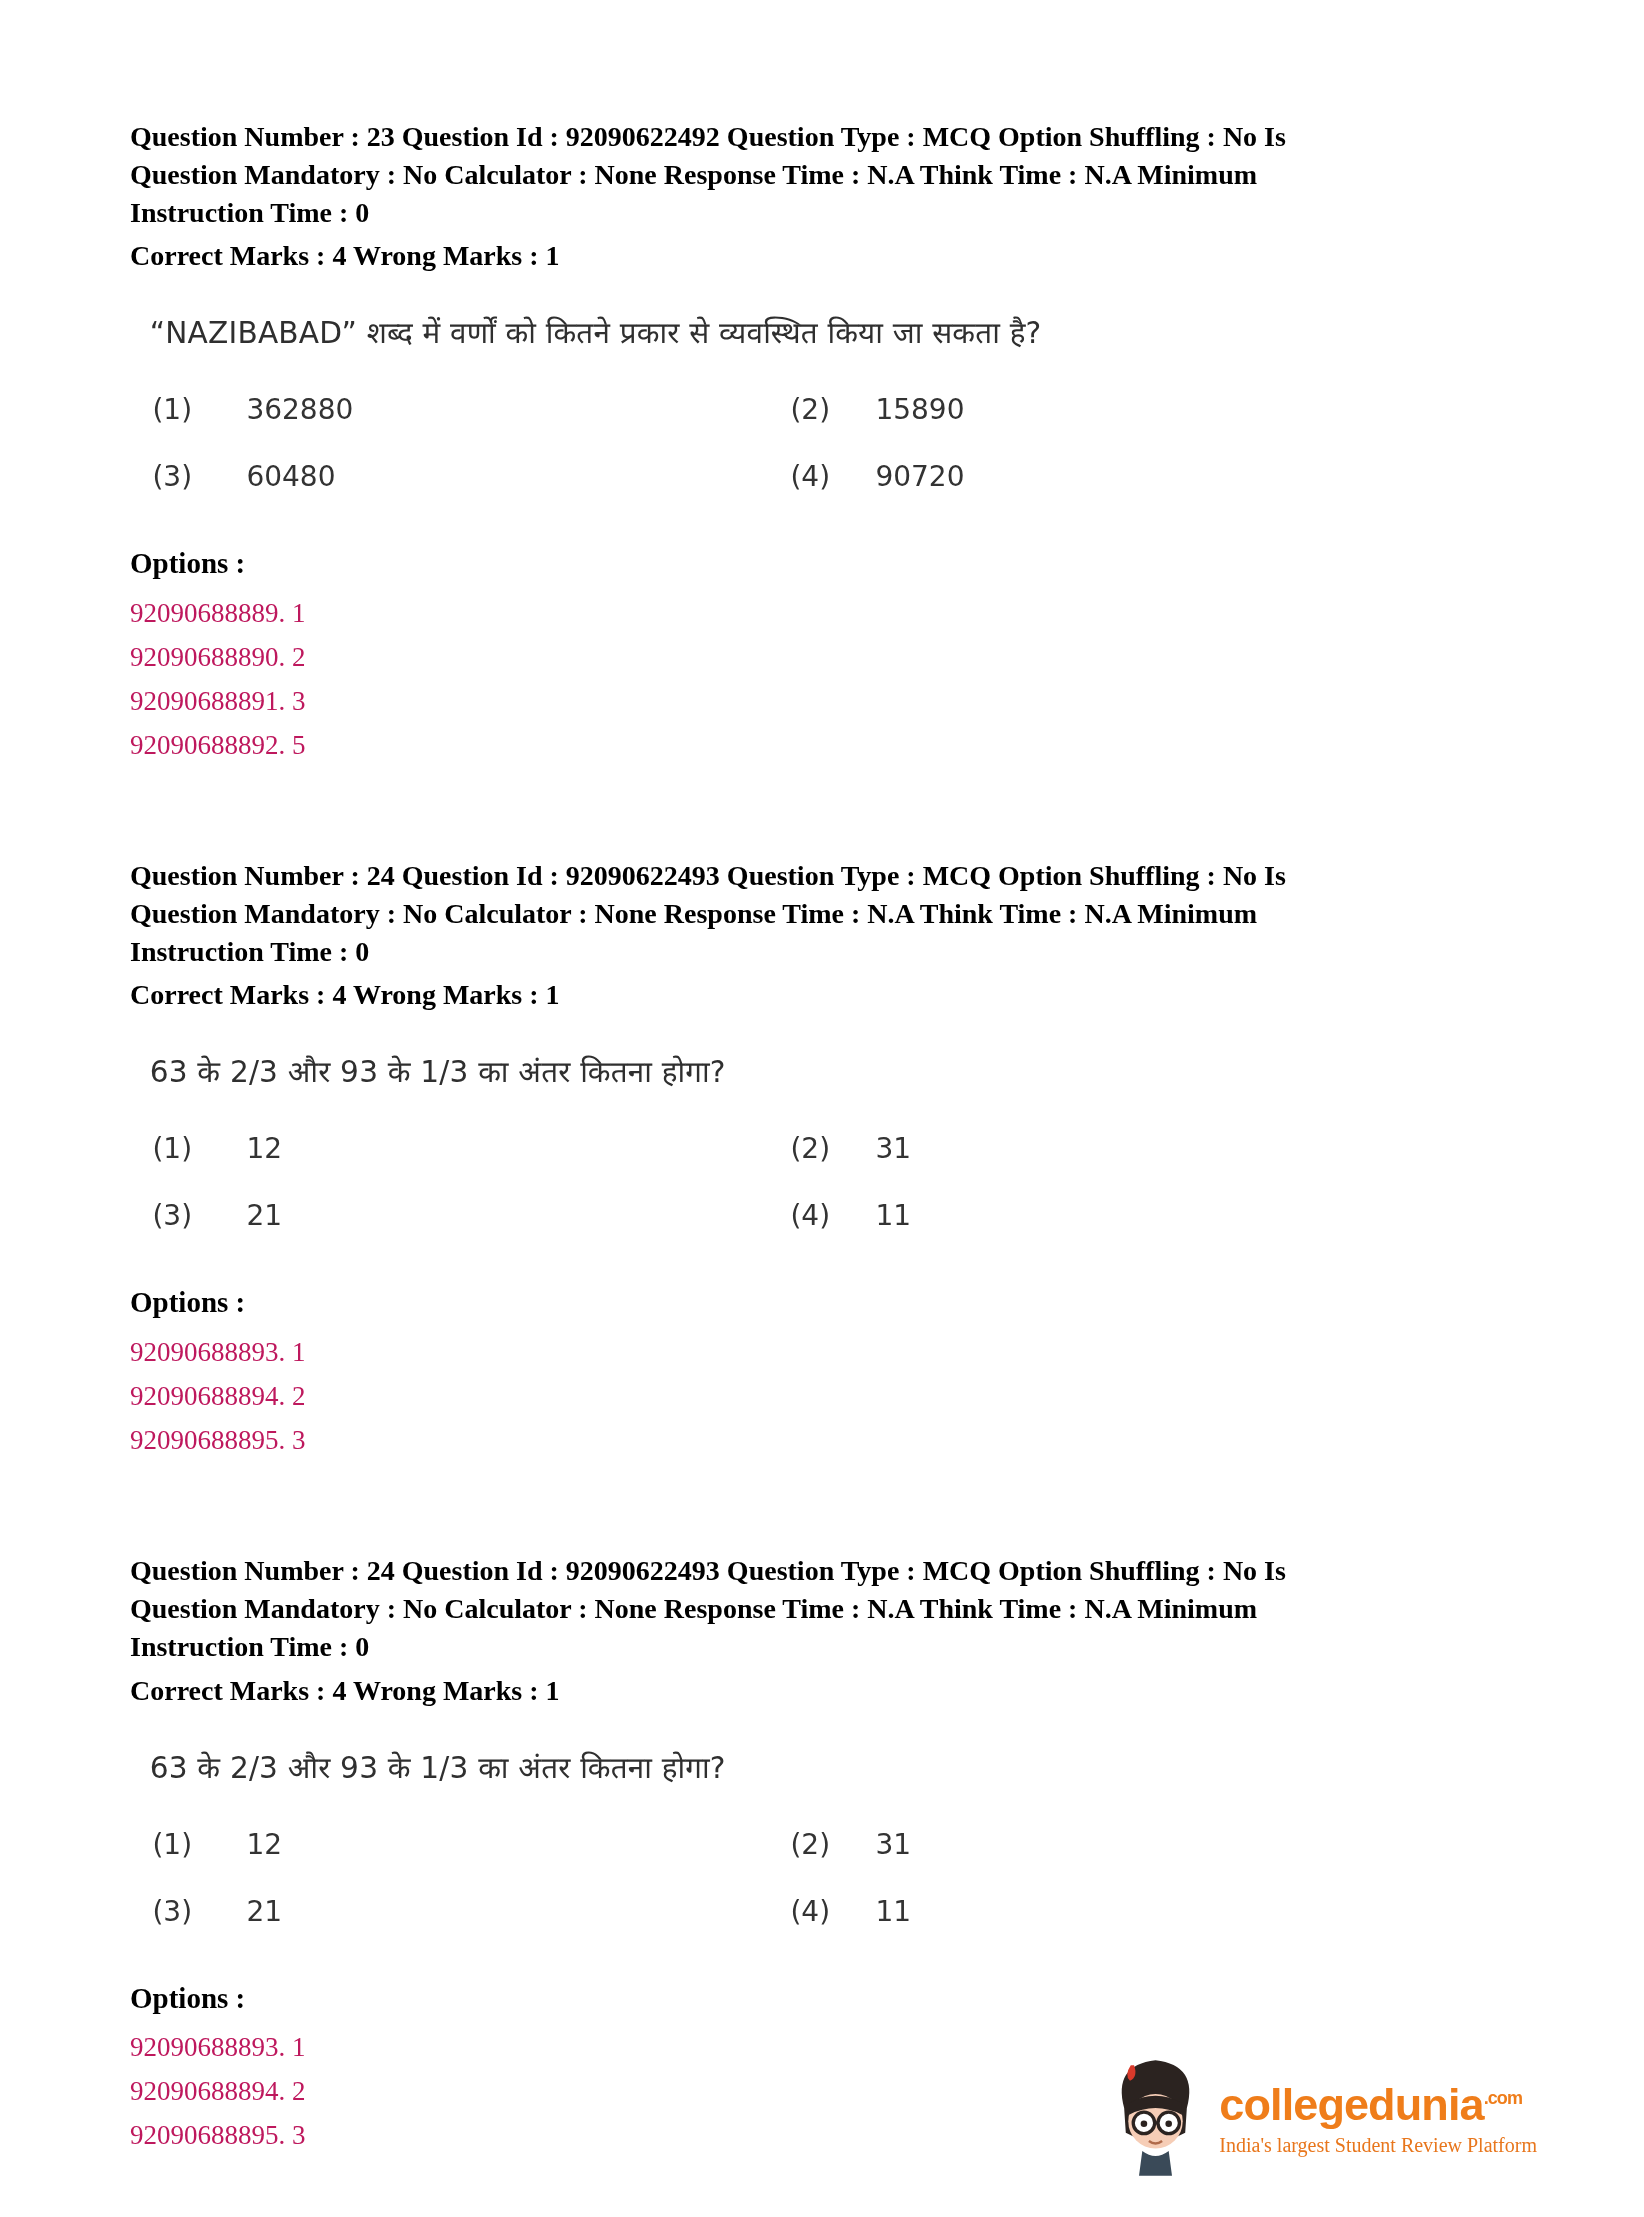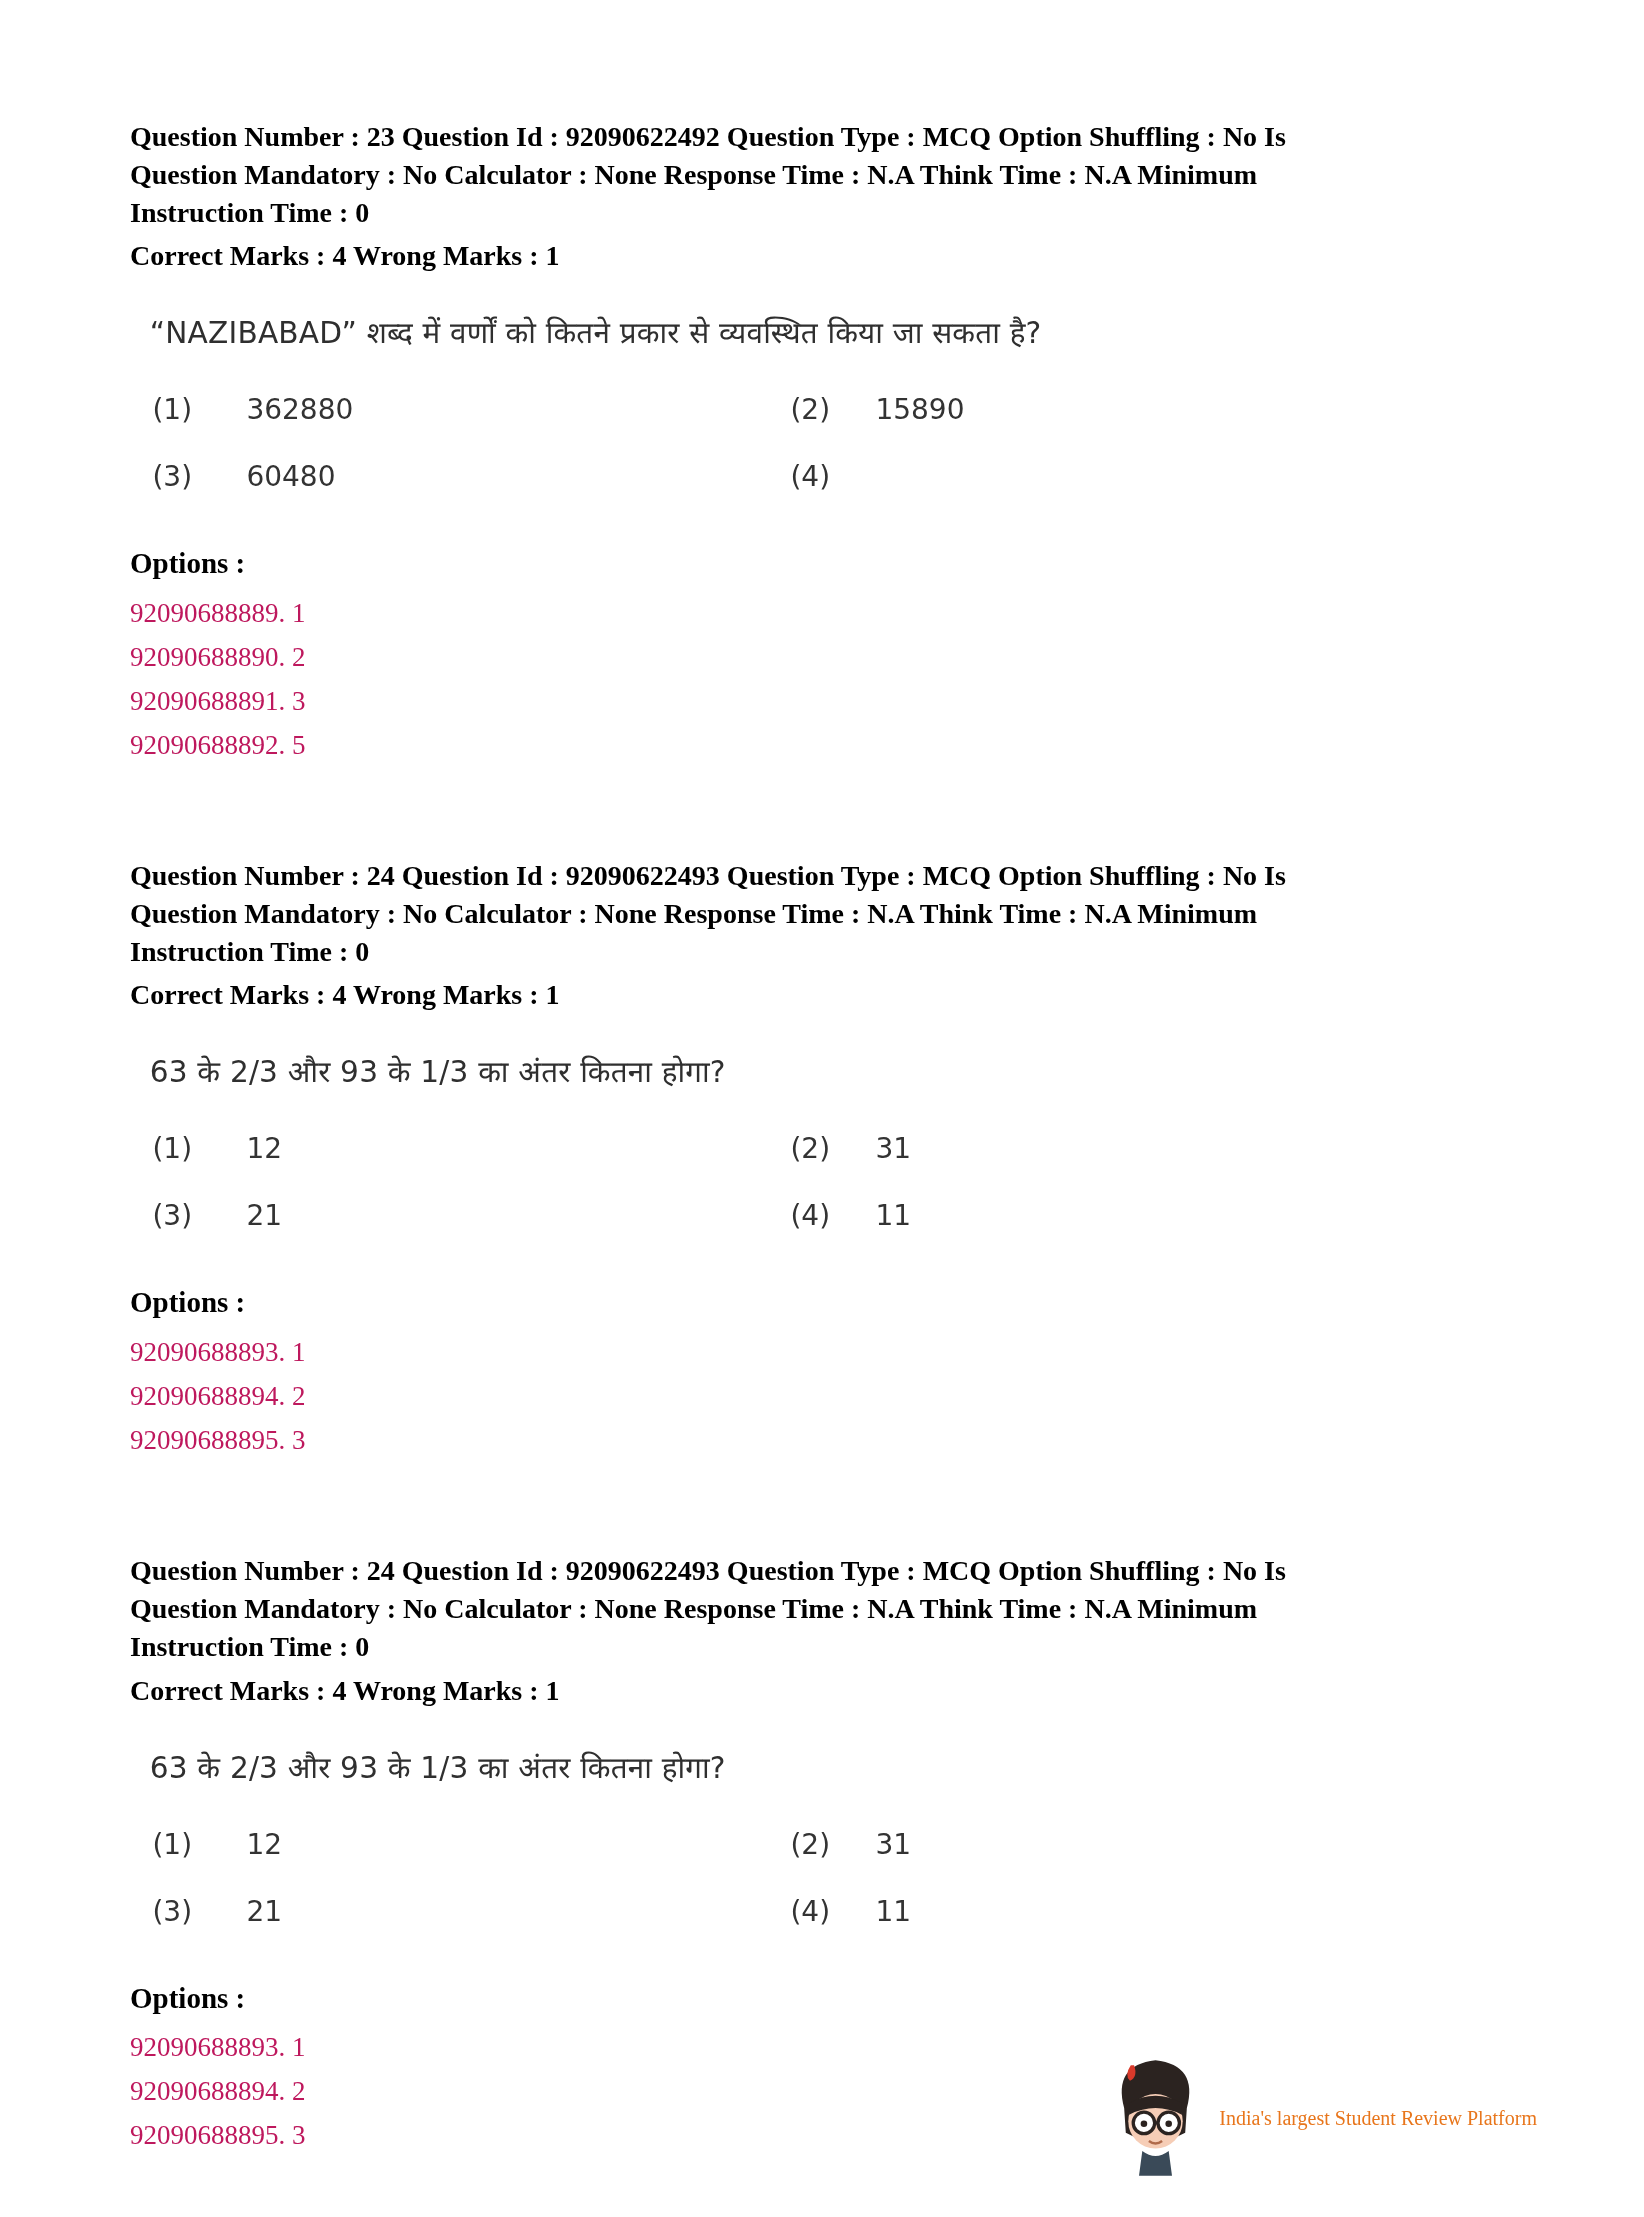--- a/index.html
+++ b/index.html
@@ -99,20 +99,21 @@
     <div class="q-marks">Correct Marks : 4 Wrong Marks : 1</div>
     <div class="q-text">“NAZIBABAD” शब्द में वर्णों को कितने प्रकार से व्यवस्थित किया जा सकता है?</div>
     <div class="choices">
       <span class="cnum">(1)</span>
       <span class="cval">362880</span>
       <span class="cnum">(2)</span>
       <span class="cval">15890</span>
       <span class="cnum">(3)</span>
       <span class="cval">60480</span>
       <span class="cnum">(4)</span>
+      <span class="cval">90720</span>
     </div>
     <div class="options-label">Options :</div>
     <div class="option-ids">
       <div class="optline">92090688889. 1</div>
       <div class="optline">92090688890. 2</div>
       <div class="optline">92090688891. 3</div>
       <div class="optline">92090688892. 5</div>
     </div>
   </section>
 
@@ -170,16 +171,19 @@
     <path d="M28 60 Q60 42 92 60 L92 74 Q60 58 28 74 Z" fill="#2b2320"></path>
     <circle cx="46" cy="84" r="13" fill="#ffffff" stroke="#2b2320" stroke-width="4"></circle>
     <circle cx="76" cy="84" r="13" fill="#ffffff" stroke="#2b2320" stroke-width="4"></circle>
     <line x1="59" y1="84" x2="63" y2="84" stroke="#2b2320" stroke-width="4"></line>
     <circle cx="46" cy="85" r="4" fill="#2b2320"></circle>
     <circle cx="76" cy="85" r="4" fill="#2b2320"></circle>
     <path d="M52 106 Q60 112 68 106" stroke="#b06a4a" stroke-width="3" fill="none"></path>
     <path d="M44 118 Q60 130 76 118 L80 148 L40 148 Z" fill="#3a4a58"></path>
   </svg>
   <div class="brand-text">
+    <div class="brand-name">
+      <span>collegedunia</span><span class="dotcom">.com</span>
+    </div>
     <div class="brand-tagline">India's largest Student Review Platform</div>
   </div>
 </div>
 
 
 </body></html>

